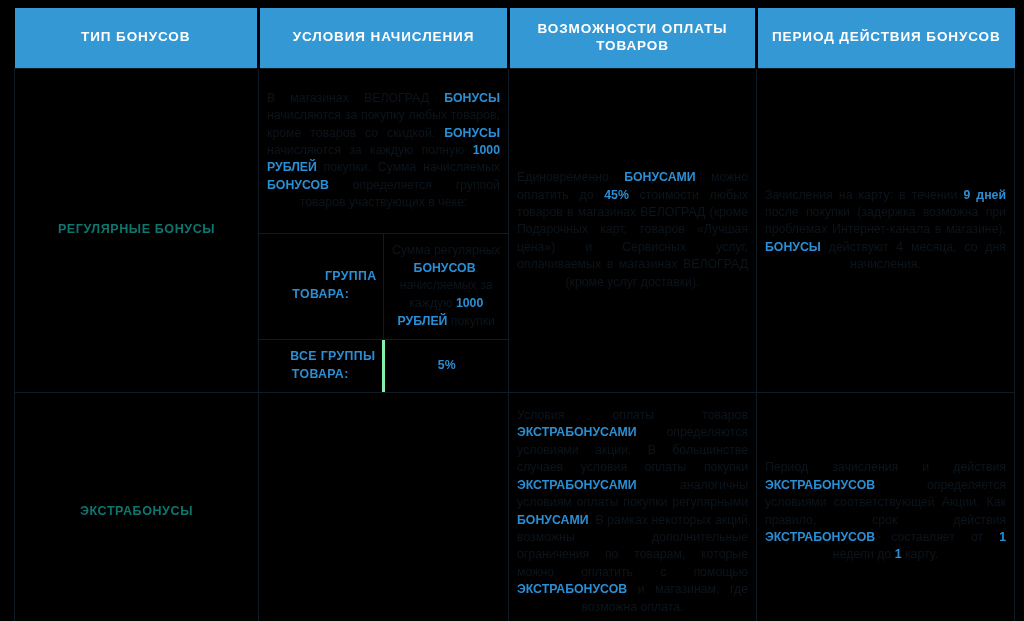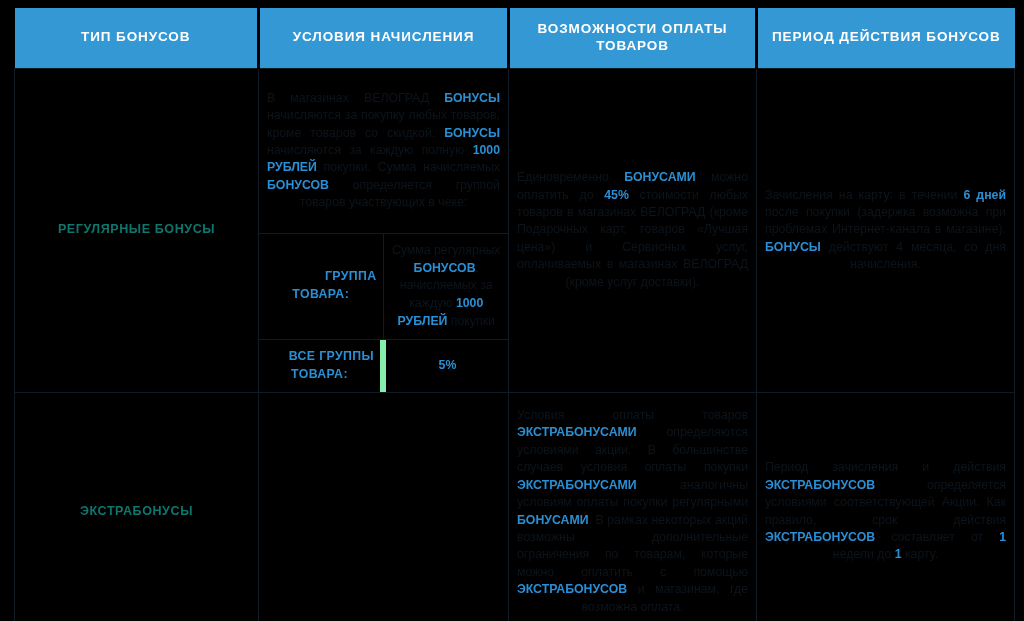--- a/index.html
+++ b/index.html
@@ -121,21 +121,21 @@
             <span>В магазинах ВЕЛОГРАД </span><span class="hl">БОНУСЫ</span><span> начисляются за покупку любых товаров, кроме товаров со скидкой. </span><span class="hl">БОНУСЫ</span><span> начисляются за каждую полную </span><span class="hl">1000 РУБЛЕЙ</span><span> покупки. Сумма начисляемых </span><span class="hl">БОНУСОВ</span><span> определяется группой товаров участвующих в чеке:</span>
           </span>
         </td>
         <td class="cell" rowspan="3">
           <span class="cellbox">
             <span>Единовременно </span><span class="hl">БОНУСАМИ</span><span> можно оплатить до </span><span class="hl">45%</span><span> стоимости любых товаров в магазинах ВЕЛОГРАД (кроме Подарочных карт, товаров «Лучшая цена») и Сервисных услуг, оплачиваемых в магазинах ВЕЛОГРАД (кроме услуг доставки).</span>
           </span>
         </td>
         <td class="cell" rowspan="3">
           <span class="cellbox">
-            <span>Зачисления на карту: в течении </span><span class="hl">6 дней</span><span> после покупки (задержка возможна при проблемах Интернет-канала в магазине). </span><span class="hl">БОНУСЫ</span><span> действуют 4 месяца, со дня начисления.</span>
+            <span>Зачисления на карту: в течении </span><span class="hl">9 дней</span><span> после покупки (задержка возможна при проблемах Интернет-канала в магазине). </span><span class="hl">БОНУСЫ</span><span> действуют 4 месяца, со дня начисления.</span>
           </span>
         </td>
       </tr>
       <tr>
         <td class="cell nopad" style="height:105px;">
           <table class="sub">
             <colgroup>
                 <col class="s1">
                 <col class="s2">
               </colgroup>
@@ -152,21 +152,21 @@
       </tr>
       <tr>
         <td class="cell nopad" style="height:44px;">
           <table class="sub">
             <colgroup>
                 <col class="s1">
                 <col class="s2">
               </colgroup>
             <tbody>
                 <tr>
-              <td class="hdrlike" style="height:42px;border:none;border-right:6px solid #86efac;">ВСЕ ГРУППЫ ТОВАРА:</td>
+              <td class="hdrlike" style="height:42px;border:none;border-right:3px solid #86efac;">ВСЕ ГРУППЫ ТОВАРА:</td>
               <td class="value" style="height:42px;border:none;">5%</td>
             </tr>
           </tbody>
             </table>
         </td>
       </tr>
 
       <tr>
         <td class="cell label-cell" style="height:239px;">
           <span class="label">ЭКСТРАБОНУСЫ</span>

